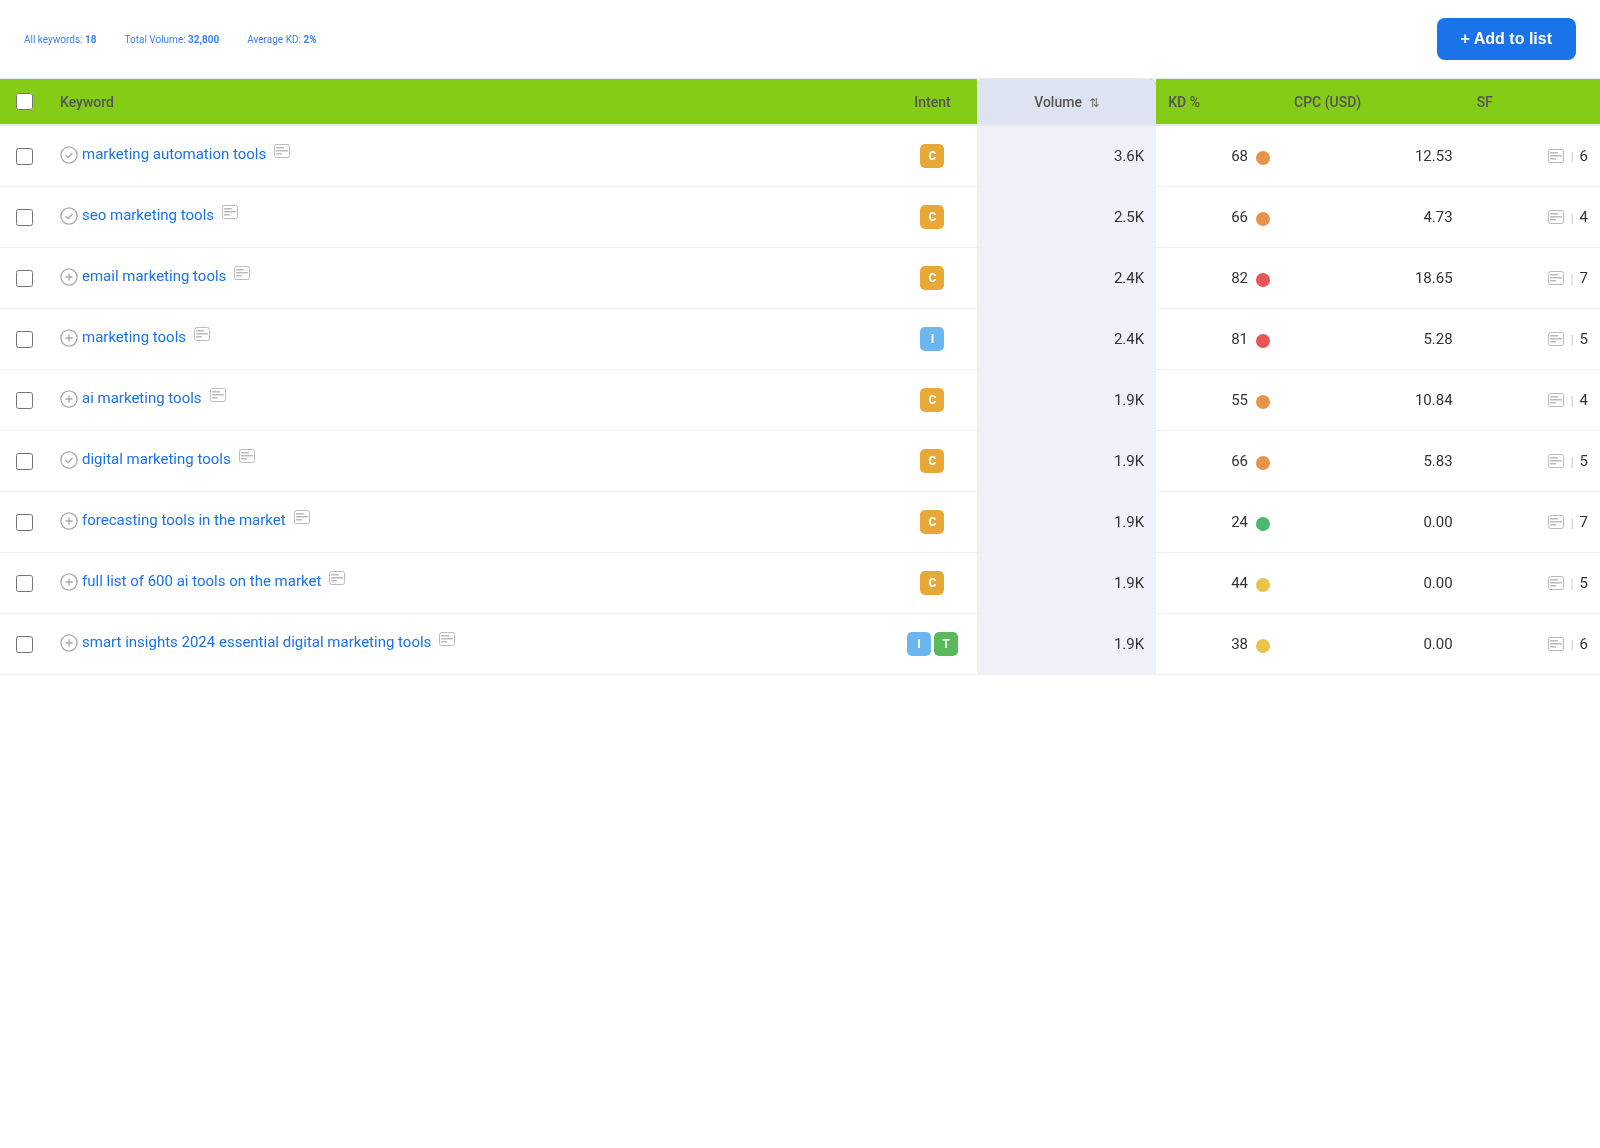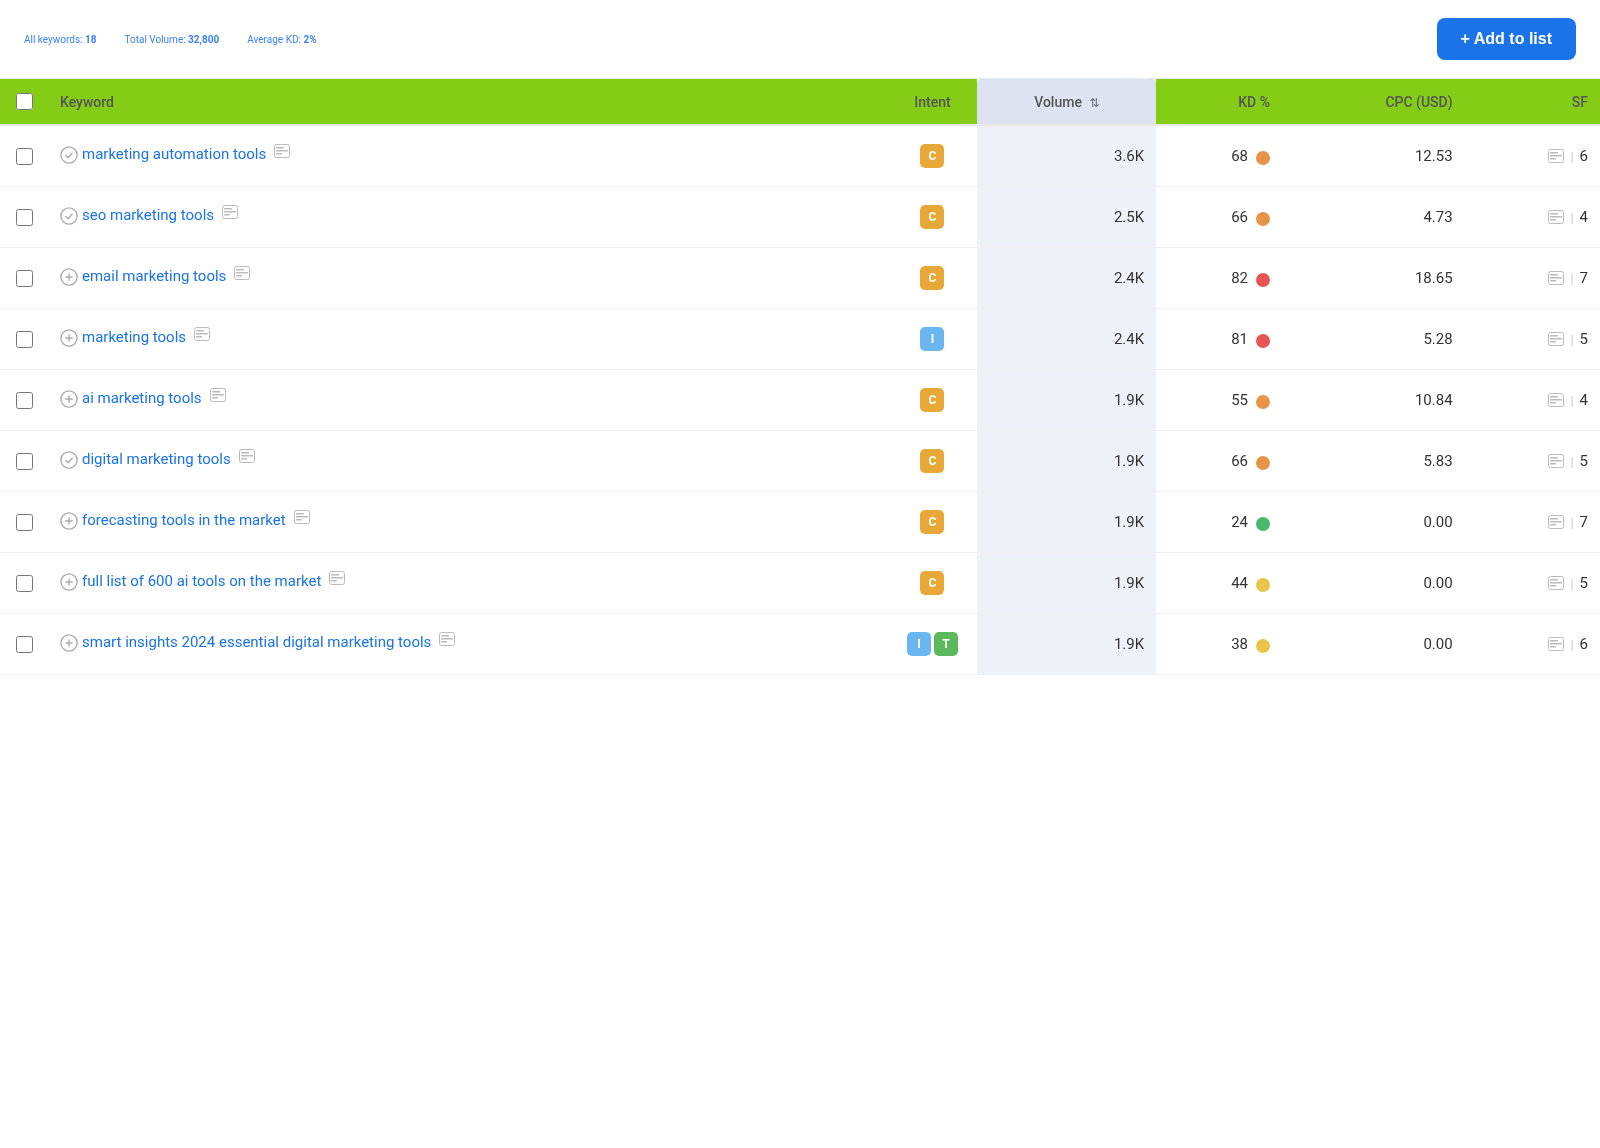--- a/index.html
+++ b/index.html
@@ -70,21 +70,21 @@
 
     thead th.col-volume {
       background: #dde3f0;
       border-radius: 6px 6px 0 0;
       text-align: center;
     }
 
     thead th.col-kd,
     thead th.col-cpc,
     thead th.col-sf {
-      text-align: right;
+      text-align: left;
     }
 
     thead th.col-checkbox {
       width: 48px;
     }
 
     thead th.col-keyword {
       min-width: 360px;
     }
 

